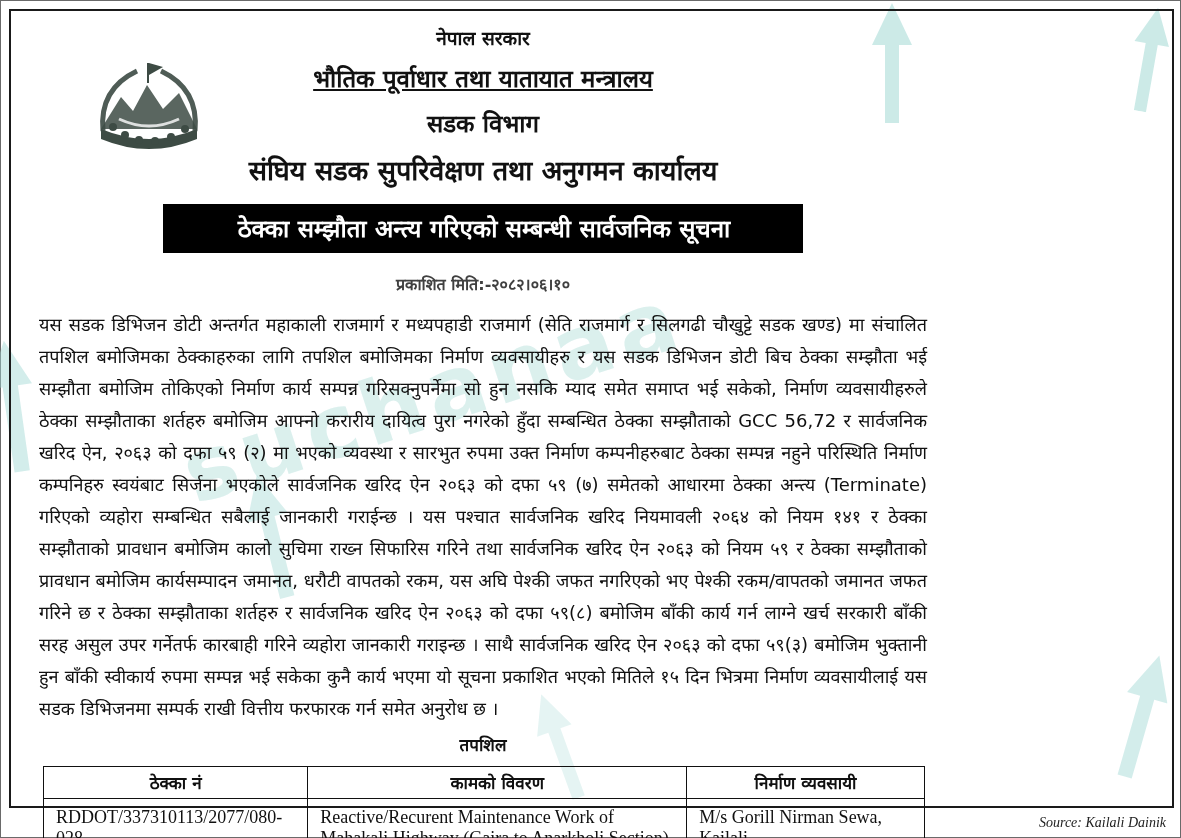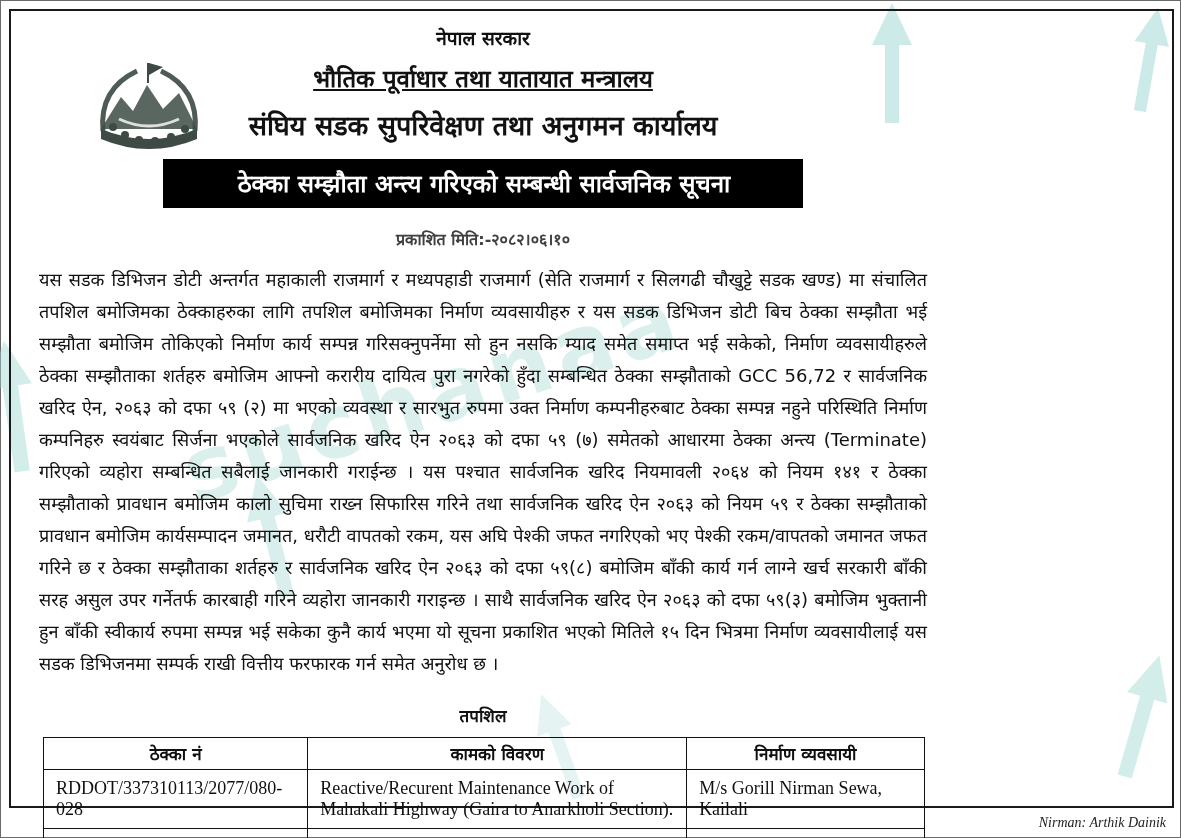--- a/index.html
+++ b/index.html
@@ -46,21 +46,21 @@
     font-size: 24px; font-weight: bold; padding: 7px 26px 9px 28px;
     min-width: 640px;
   }
   .pub-date { text-align: center; font-size: 16px; font-weight: bold; margin-top: 20px; color: #404040; }
 
   .body-text {
     margin: 14px 30px 0 30px;
     font-size: 18px; line-height: 1.78; text-align: justify; color: #101010;
   }
 
-  .details-heading { text-align: center; font-size: 17px; font-weight: bold; margin-top: 24px; color: #111; }
+  .details-heading { text-align: center; font-size: 17px; font-weight: bold; margin-top: 8px; color: #111; }
 
   table.contracts {
     border-collapse: collapse; margin: 10px 32px 0 34px;
     width: calc(100% - 66px); background: rgba(255,255,255,0.0);
   }
   table.contracts th, table.contracts td {
     border: 1.6px solid #111; color: #101010; vertical-align: middle;
   }
   table.contracts th {
     font-size: 17px; font-weight: bold; padding: 4px 8px; text-align: center;
@@ -140,20 +140,21 @@
           <circle cx="82" cy="88" r="4"></circle>
           <circle cx="96" cy="80" r="4"></circle>
       </g>
       <path d="M30 70 Q60 84 90 70" stroke="#ffffff" stroke-width="3" fill="none" opacity="0.8"></path>
     </svg>
   </div>
 
   <div class="content">
     <div class="hdr hdr-gov">नेपाल सरकार</div>
     <div class="hdr hdr-ministry">भौतिक पूर्वाधार तथा यातायात मन्त्रालय</div>
+    <div class="hdr hdr-dept">सडक विभाग</div>
     <div class="hdr hdr-office">संघिय सडक सुपरिवेक्षण तथा अनुगमन कार्यालय</div>
 
     <div class="banner-wrap">
       <div class="banner">ठेक्का सम्झौता अन्त्य गरिएको सम्बन्धी सार्वजनिक सूचना</div>
     </div>
 
     <div class="pub-date">प्रकाशित मिति:-२०८२।०६।१०</div>
 
     <div class="body-text">यस सडक डिभिजन डोटी अन्तर्गत महाकाली राजमार्ग र मध्यपहाडी राजमार्ग (सेति राजमार्ग र सिलगढी चौखुट्टे सडक खण्ड) मा संचालित तपशिल बमोजिमका ठेक्काहरुका लागि तपशिल बमोजिमका निर्माण व्यवसायीहरु र यस सडक डिभिजन डोटी बिच ठेक्का सम्झौता भई सम्झौता बमोजिम तोकिएको निर्माण कार्य सम्पन्न गरिसक्नुपर्नेमा सो हुन नसकि म्याद समेत समाप्त भई सकेको, निर्माण व्यवसायीहरुले ठेक्का सम्झौताका शर्तहरु बमोजिम आफ्नो करारीय दायित्व पुरा नगरेको हुँदा सम्बन्धित ठेक्का सम्झौताको GCC 56,72 र सार्वजनिक खरिद ऐन, २०६३ को दफा ५९ (२) मा भएको व्यवस्था र सारभुत रुपमा उक्त निर्माण कम्पनीहरुबाट ठेक्का सम्पन्न नहुने परिस्थिति निर्माण कम्पनिहरु स्वयंबाट सिर्जना भएकोले सार्वजनिक खरिद ऐन २०६३ को दफा ५९ (७) समेतको आधारमा ठेक्का अन्त्य (Terminate) गरिएको व्यहोरा सम्बन्धित सबैलाई जानकारी गराईन्छ । यस पश्चात सार्वजनिक खरिद नियमावली २०६४ को नियम १४१ र ठेक्का सम्झौताको प्रावधान बमोजिम कालो सुचिमा राख्न सिफारिस गरिने तथा सार्वजनिक खरिद ऐन २०६३ को नियम ५९ र ठेक्का सम्झौताको प्रावधान बमोजिम कार्यसम्पादन जमानत, धरौटी वापतको रकम, यस अघि पेश्की जफत नगरिएको भए पेश्की रकम/वापतको जमानत जफत गरिने छ र ठेक्का सम्झौताका शर्तहरु र सार्वजनिक खरिद ऐन २०६३ को दफा ५९(८) बमोजिम बाँकी कार्य गर्न लाग्ने खर्च सरकारी बाँकी सरह असुल उपर गर्नेतर्फ कारबाही गरिने व्यहोरा जानकारी गराइन्छ । साथै सार्वजनिक खरिद ऐन २०६३ को दफा ५९(३) बमोजिम भुक्तानी हुन बाँकी स्वीकार्य रुपमा सम्पन्न भई सकेका कुनै कार्य भएमा यो सूचना प्रकाशित भएको मितिले १५ दिन भित्रमा निर्माण व्यवसायीलाई यस सडक डिभिजनमा सम्पर्क राखी वित्तीय फरफारक गर्न समेत अनुरोध छ ।</div>
 
@@ -176,14 +177,14 @@
         <tr>
           <td>RDDOT/337310113/2081/082-017(Re)</td>
           <td>Reactive/Recurent Maintenance Work of Mahakali Highway, Seti Highway and Silgadhi Chaukhutte Road.</td>
           <td>M/s Anup Construction, Saanfe Bagar-10, Achham.</td>
         </tr>
       </tbody>
     </table>
 
   </div>
 
-  <div class="source-credit">Nirman: Arthik Dainik</div>
+  <div class="source-credit">Source: Kailali Dainik</div>
 </div>
 
 </body></html>

